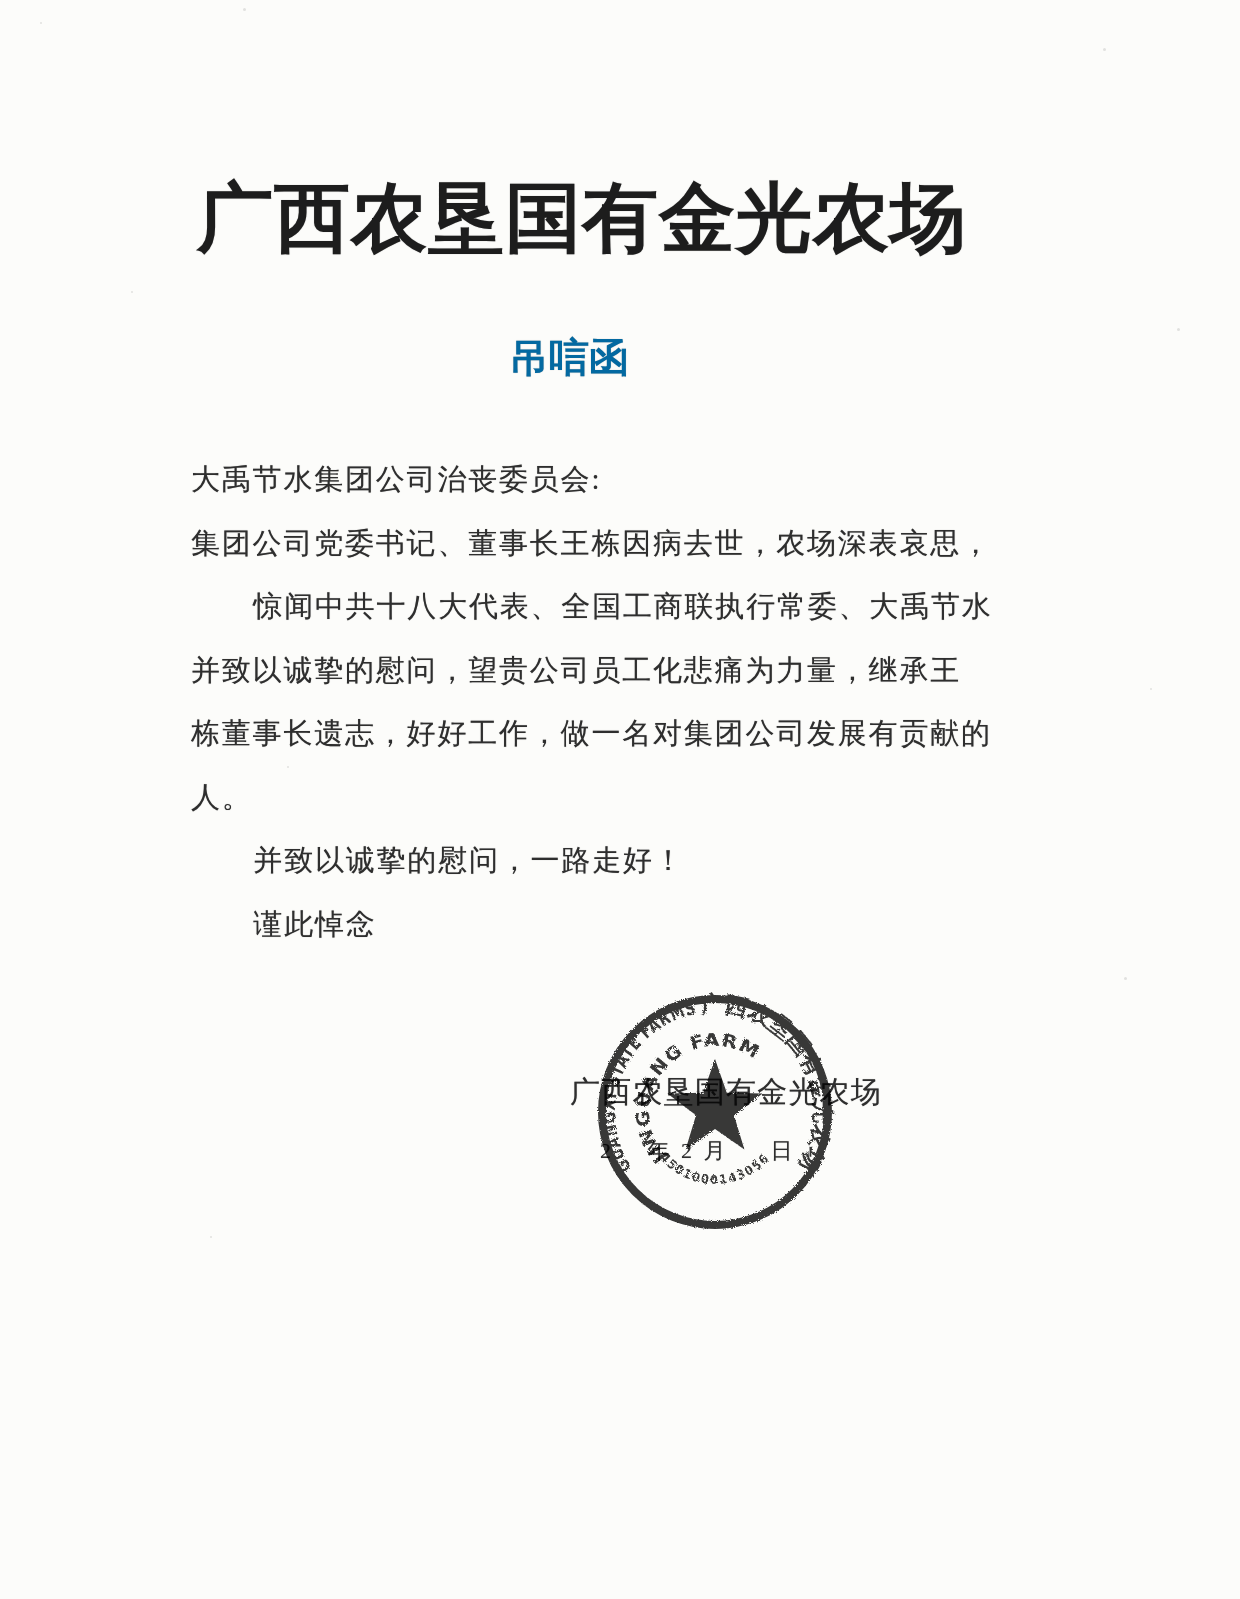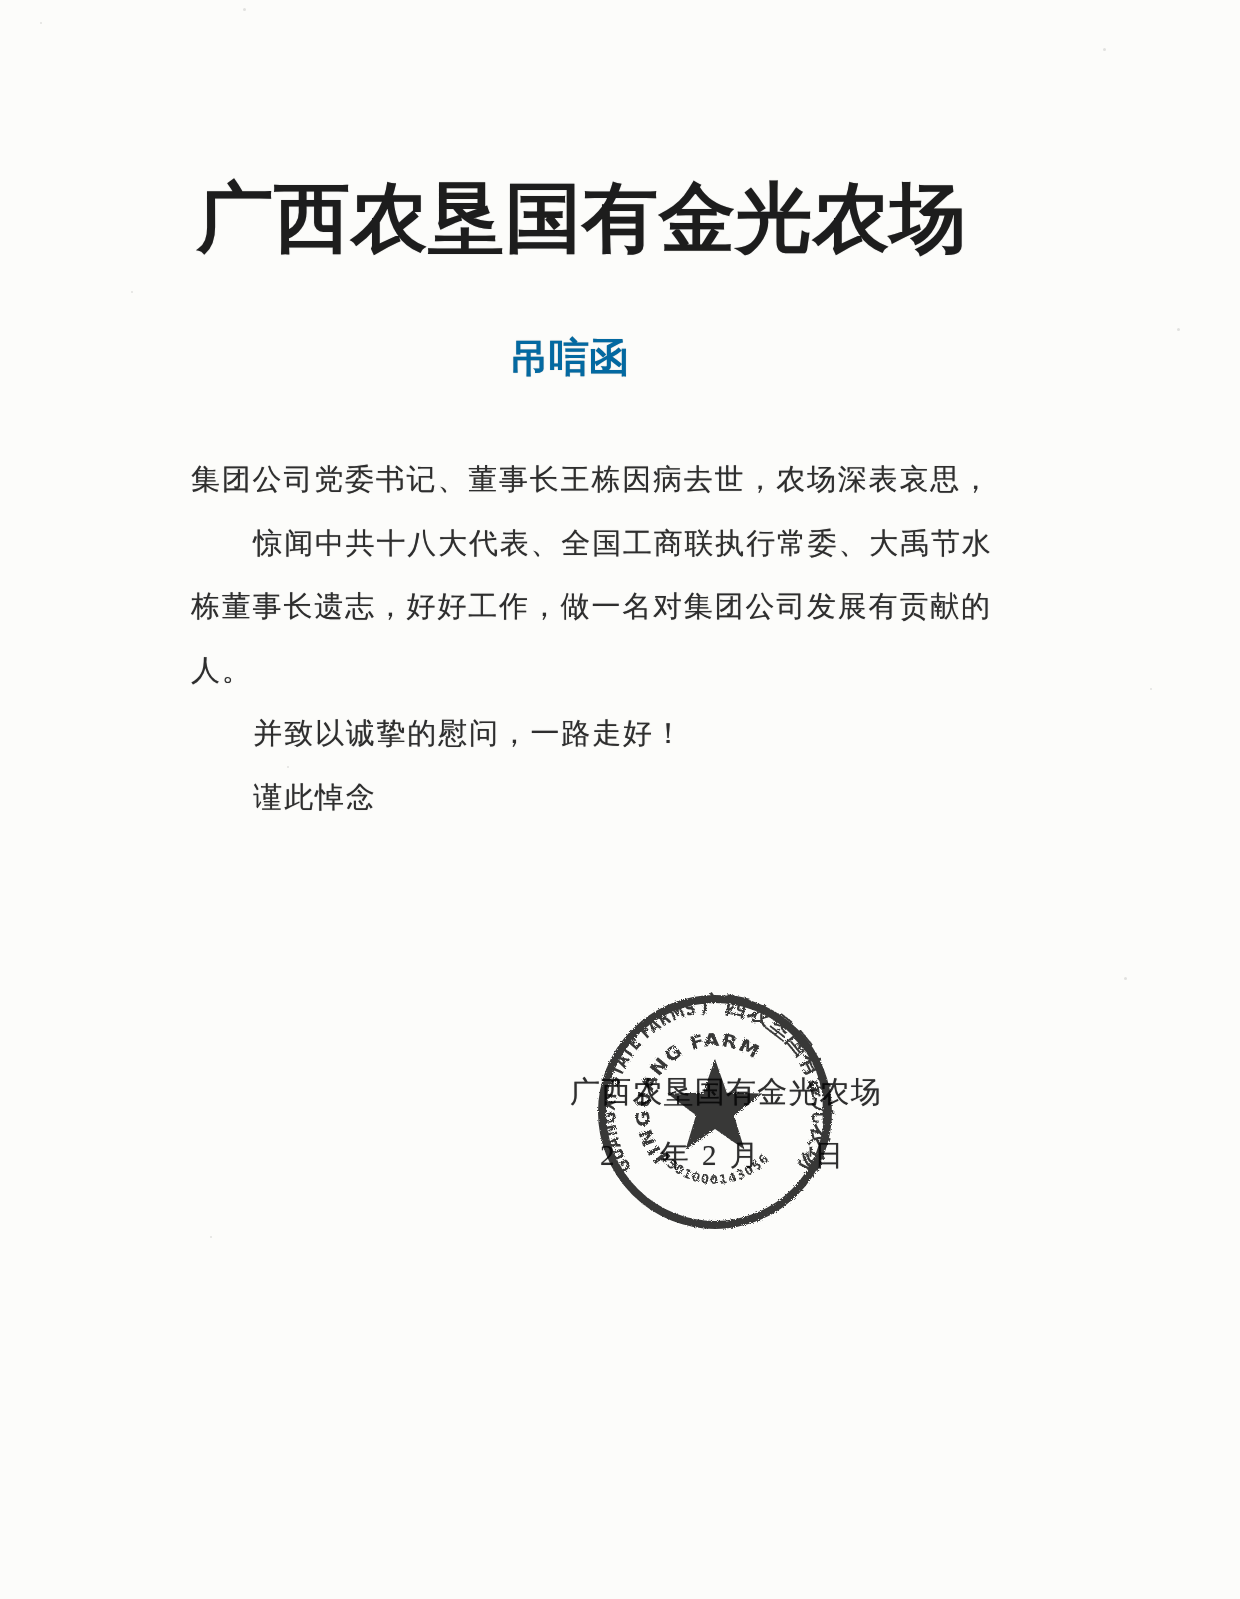--- a/index.html
+++ b/index.html
@@ -25,21 +25,21 @@
   .body-line { height:63.5px; line-height:63.5px; white-space:nowrap; }
   .body-line.ind { text-indent:2.15em; }
 
   .sig-org {
     position:absolute; left:570px; top:1072px; z-index:1;
     font-size:30px; letter-spacing:1.2px; color:#2e2e2e; white-space:nowrap;
     text-shadow:0 0 0.8px rgba(20,20,20,.45);
   }
   .sig-date {
     position:absolute; left:600px; top:1136px; z-index:1;
-    font-size:29px; letter-spacing:3px; color:#2e2e2e; white-space:nowrap;
+    font-size:22px; letter-spacing:3px; color:#2e2e2e; white-space:nowrap;
     text-shadow:0 0 0.8px rgba(20,20,20,.45);
   }
 
   .seal {
     position:absolute; left:590px; top:987px; width:250px; height:250px;
     z-index:3; mix-blend-mode:multiply; opacity:.88;
   }
   .seal text { font-family:"DejaVu Sans","Liberation Sans",sans-serif; font-weight:bold; }
 
   .speck { position:absolute; background:#555; border-radius:50%; opacity:.16; }
@@ -47,22 +47,24 @@
 </head>
 <body style="background: rgb(252, 252, 250);">
 
 <div class="page" style="color: rgb(43, 43, 43);">
 
   <div class="letterhead">广西农垦国有金光农场</div>
 
   <div class="subject">吊唁函</div>
 
   <div class="body-block">
+    <div class="body-line">大禹节水集团公司治丧委员会:</div>
     <div class="body-line">集团公司党委书记、董事长王栋因病去世，农场深表哀思，</div>
     <div class="body-line ind">惊闻中共十八大代表、全国工商联执行常委、大禹节水</div>
+    <div class="body-line">并致以诚挚的慰问，望贵公司员工化悲痛为力量，继承王</div>
     <div class="body-line">栋董事长遗志，好好工作，做一名对集团公司发展有贡献的</div>
     <div class="body-line">人。</div>
     <div class="body-line ind">并致以诚挚的慰问，一路走好！</div>
     <div class="body-line ind">谨此悼念</div>
   </div>
 
   <div class="sig-org">广西农垦国有金光农场</div>
   <div class="sig-date">2　 年 2 月 　 日</div>
 
   <svg class="seal" viewBox="0 0 250 250" aria-hidden="true">

